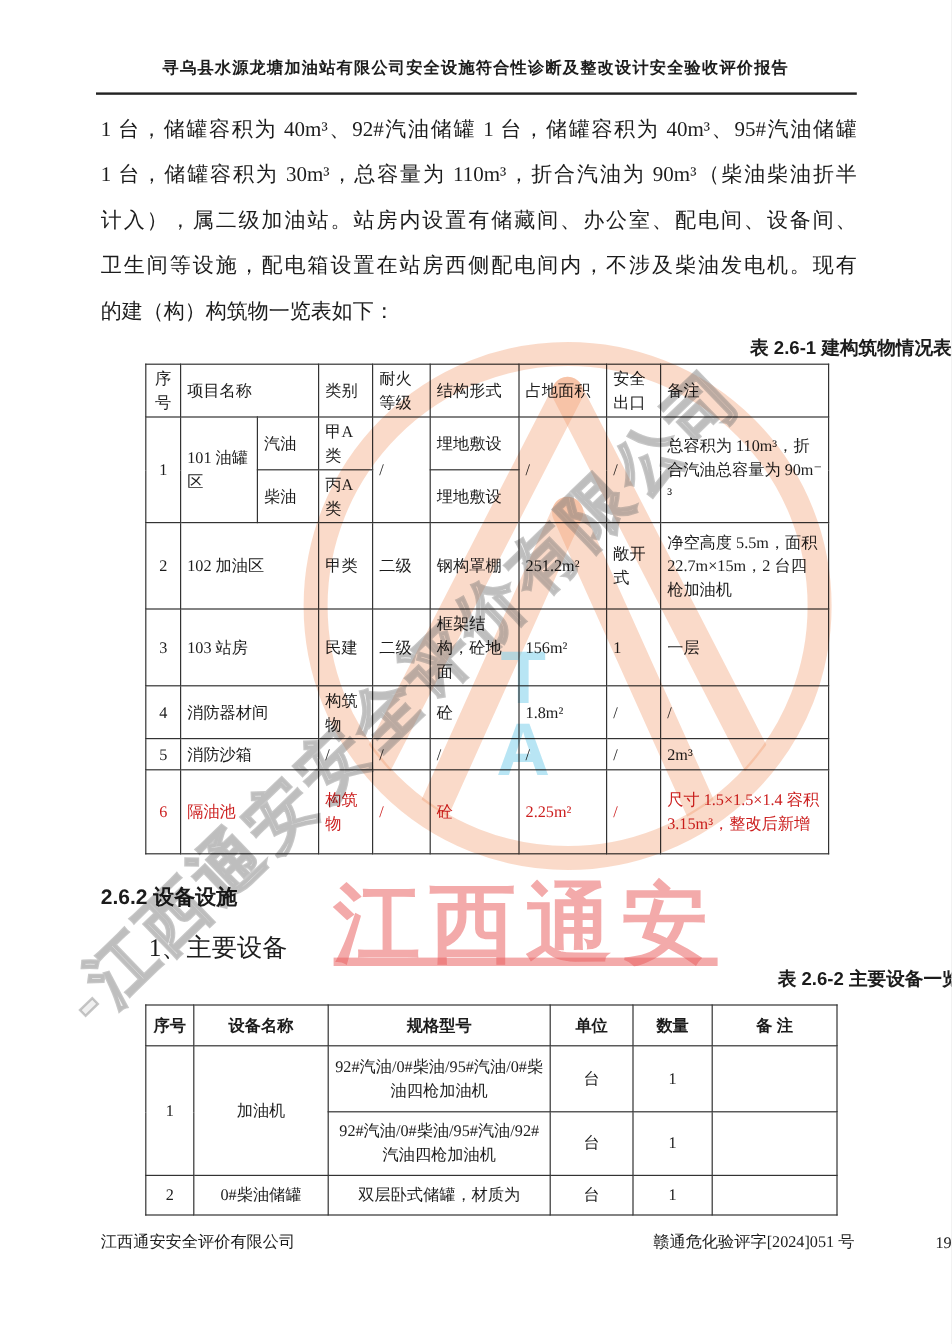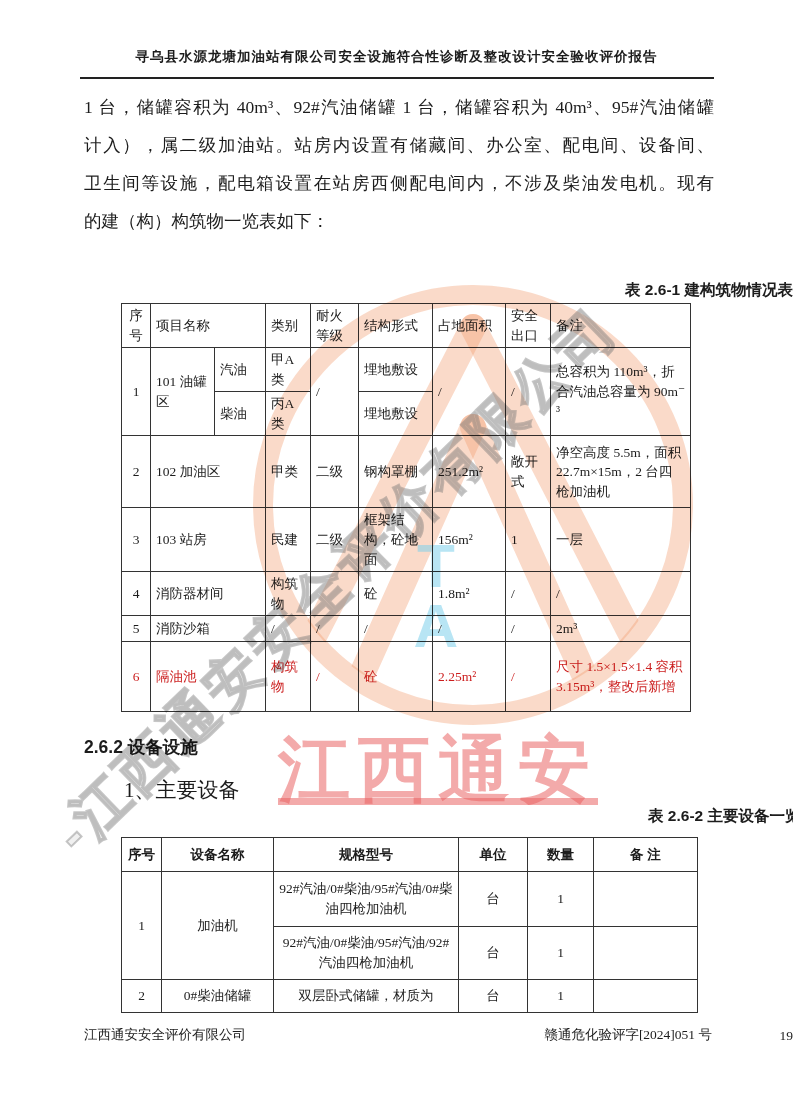--- a/index.html
+++ b/index.html
@@ -109,20 +109,21 @@
 <body>
 
 <div class="page">
   <div class="content">
 
     <div class="hdr-title">寻乌县水源龙塘加油站有限公司安全设施符合性诊断及整改设计安全验收评价报告</div>
     <div class="hdr-rule"></div>
 
     <div class="para">
       <div class="ln">1 台，储罐容积为 40m³、92#汽油储罐 1 台，储罐容积为 40m³、95#汽油储罐</div>
+      <div class="ln">1 台，储罐容积为 30m³，总容量为 110m³，折合汽油为 90m³（柴油柴油折半</div>
       <div class="ln">计入），属二级加油站。站房内设置有储藏间、办公室、配电间、设备间、</div>
       <div class="ln">卫生间等设施，配电箱设置在站房西侧配电间内，不涉及柴油发电机。现有</div>
       <div class="ln last">的建（构）构筑物一览表如下：</div>
     </div>
 
     <div class="caption cap1">表 2.6-1 建构筑物情况表</div>
 
     <table class="doc" id="tbl1">
       <colgroup>
         <col style="width:29px">

